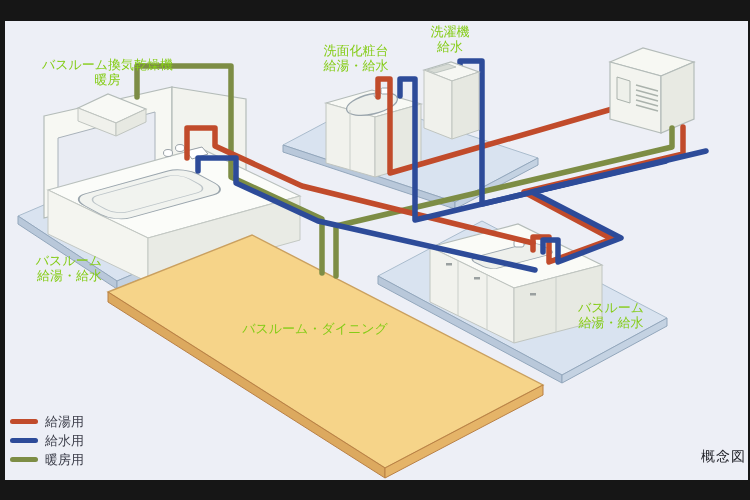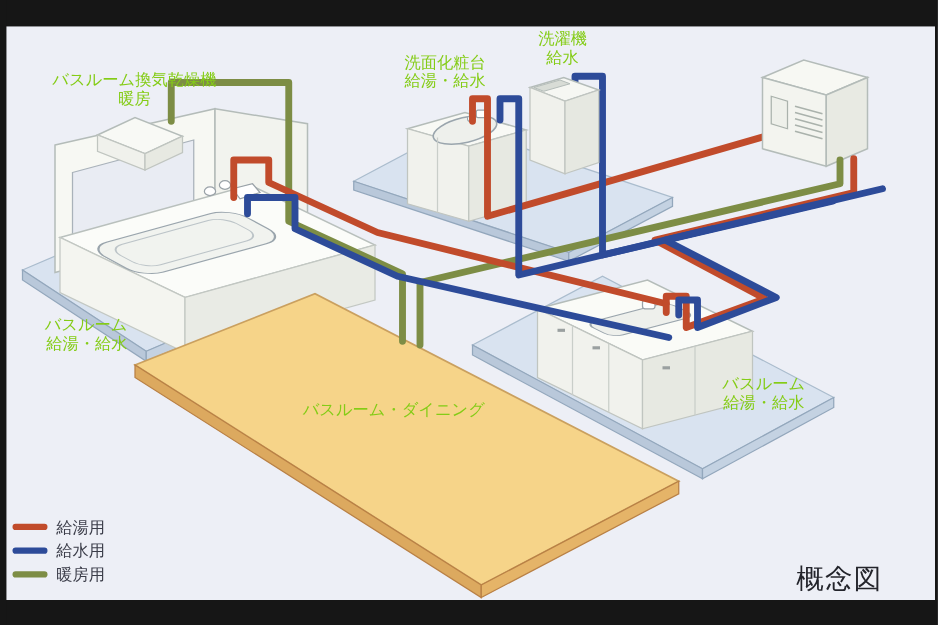--- a/index.html
+++ b/index.html
@@ -8,22 +8,22 @@
     background:#161616;
     font-family:"DejaVu Sans","Liberation Sans",sans-serif;
   }
   .stage svg { position:absolute; left:0; top:0; }
   .lbl {
     position:absolute; color:#84cc16; font-size:13px; line-height:15px;
     text-align:center; white-space:nowrap; z-index:5;
   }
   .lbl.left { text-align:right; }
   .caption {
-    position:absolute; left:628px; top:448px; width:78px;
-    font-size:22px; color:#23242b; letter-spacing:1px; z-index:5; text-align:right;
+    position:absolute; left:668px; top:448px; width:78px;
+    font-size:14px; color:#23242b; letter-spacing:1px; z-index:5; text-align:right;
   }
   .legend { position:absolute; left:10px; top:412px; z-index:5; }
   .legend-row { display:flex; align-items:center; height:19px; }
   .legend-swatch { width:28px; height:5px; border-radius:3px; margin-right:7px; }
   .legend-label { font-size:13px; color:#3b3d49; }
 </style>
 </head>
 <body>
 
 <div class="stage">

